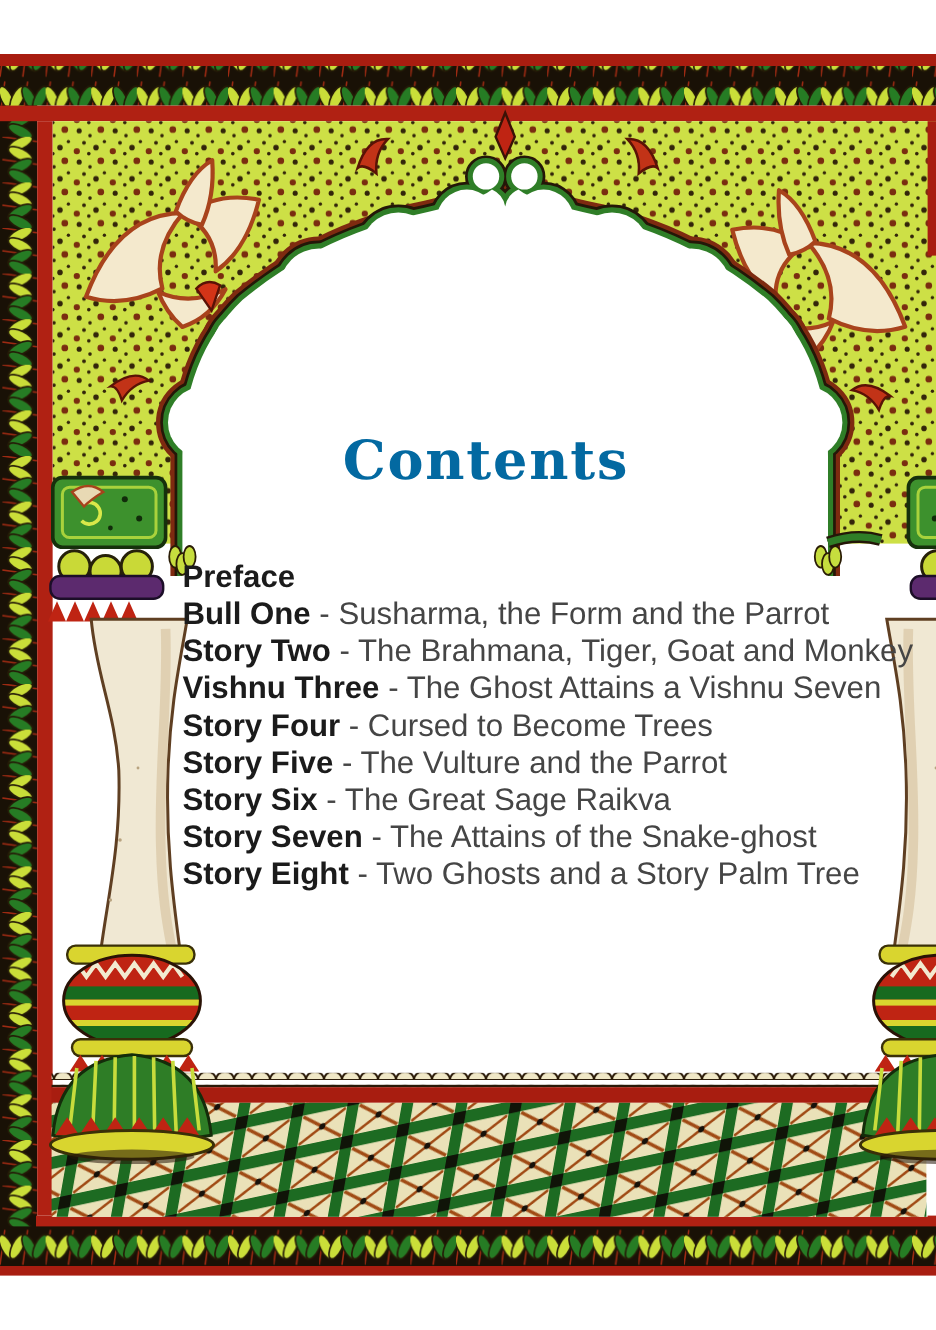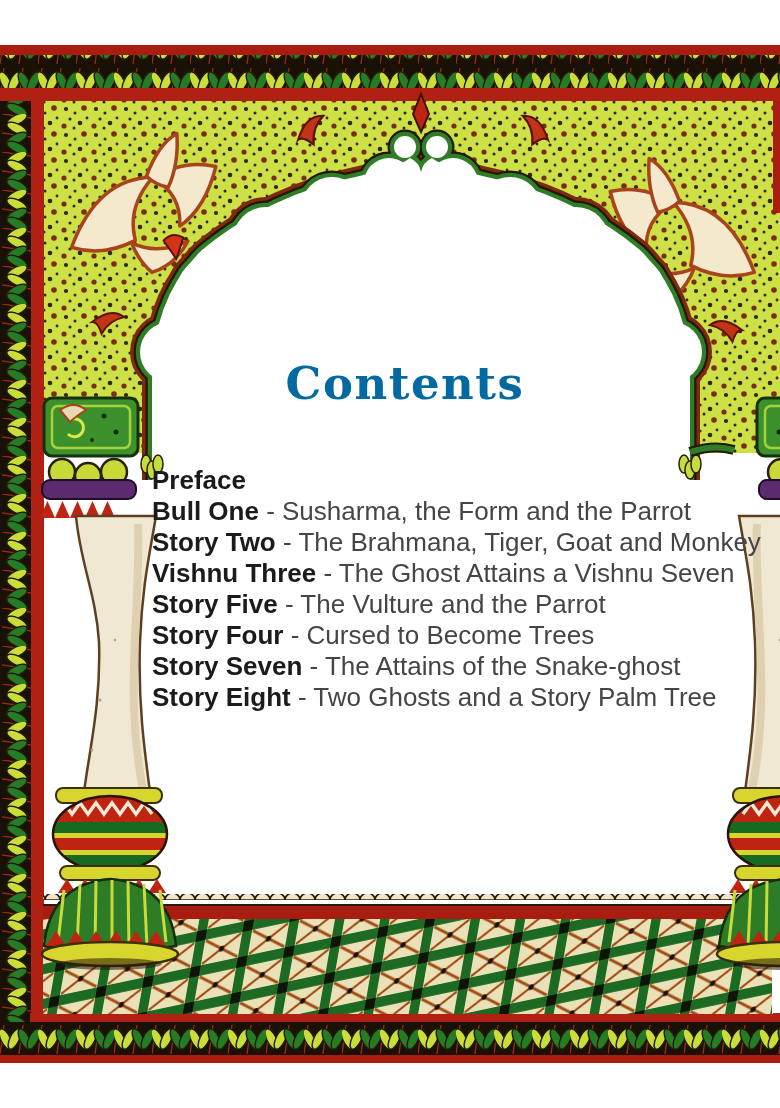--- a/index.html
+++ b/index.html
@@ -220,18 +220,19 @@
     <use href="#colL" xlink:href="#colL" transform="translate(895,0) scale(-1,1)"></use>
   </svg>
 
   <div class="title">Contents</div>
 
   <div class="toc">
     <div class="row"><span class="lbl">Preface</span><span class="rest"></span></div>
     <div class="row"><span class="lbl">Bull One</span><span class="rest"> - Susharma, the Form and the Parrot</span></div>
     <div class="row"><span class="lbl">Story Two</span><span class="rest"> - The Brahmana, Tiger, Goat and Monkey</span></div>
     <div class="row"><span class="lbl">Vishnu Three</span><span class="rest"> - The Ghost Attains a Vishnu Seven</span></div>
+    <div class="row"><span class="lbl">Story Four</span><span class="rest"> - Cursed to Become Trees</span></div>
     <div class="row"><span class="lbl">Story Five</span><span class="rest"> - The Vulture and the Parrot</span></div>
-    <div class="row"><span class="lbl">Story Four</span><span class="rest"> - Cursed to Become Trees</span></div>
+    <div class="row"><span class="lbl">Story Six</span><span class="rest"> - The Great Sage Raikva</span></div>
     <div class="row"><span class="lbl">Story Seven</span><span class="rest"> - The Attains of the Snake-ghost</span></div>
     <div class="row"><span class="lbl">Story Eight</span><span class="rest"> - Two Ghosts and a Story Palm Tree</span></div>
   </div>
 </div>
 
 </body></html>

